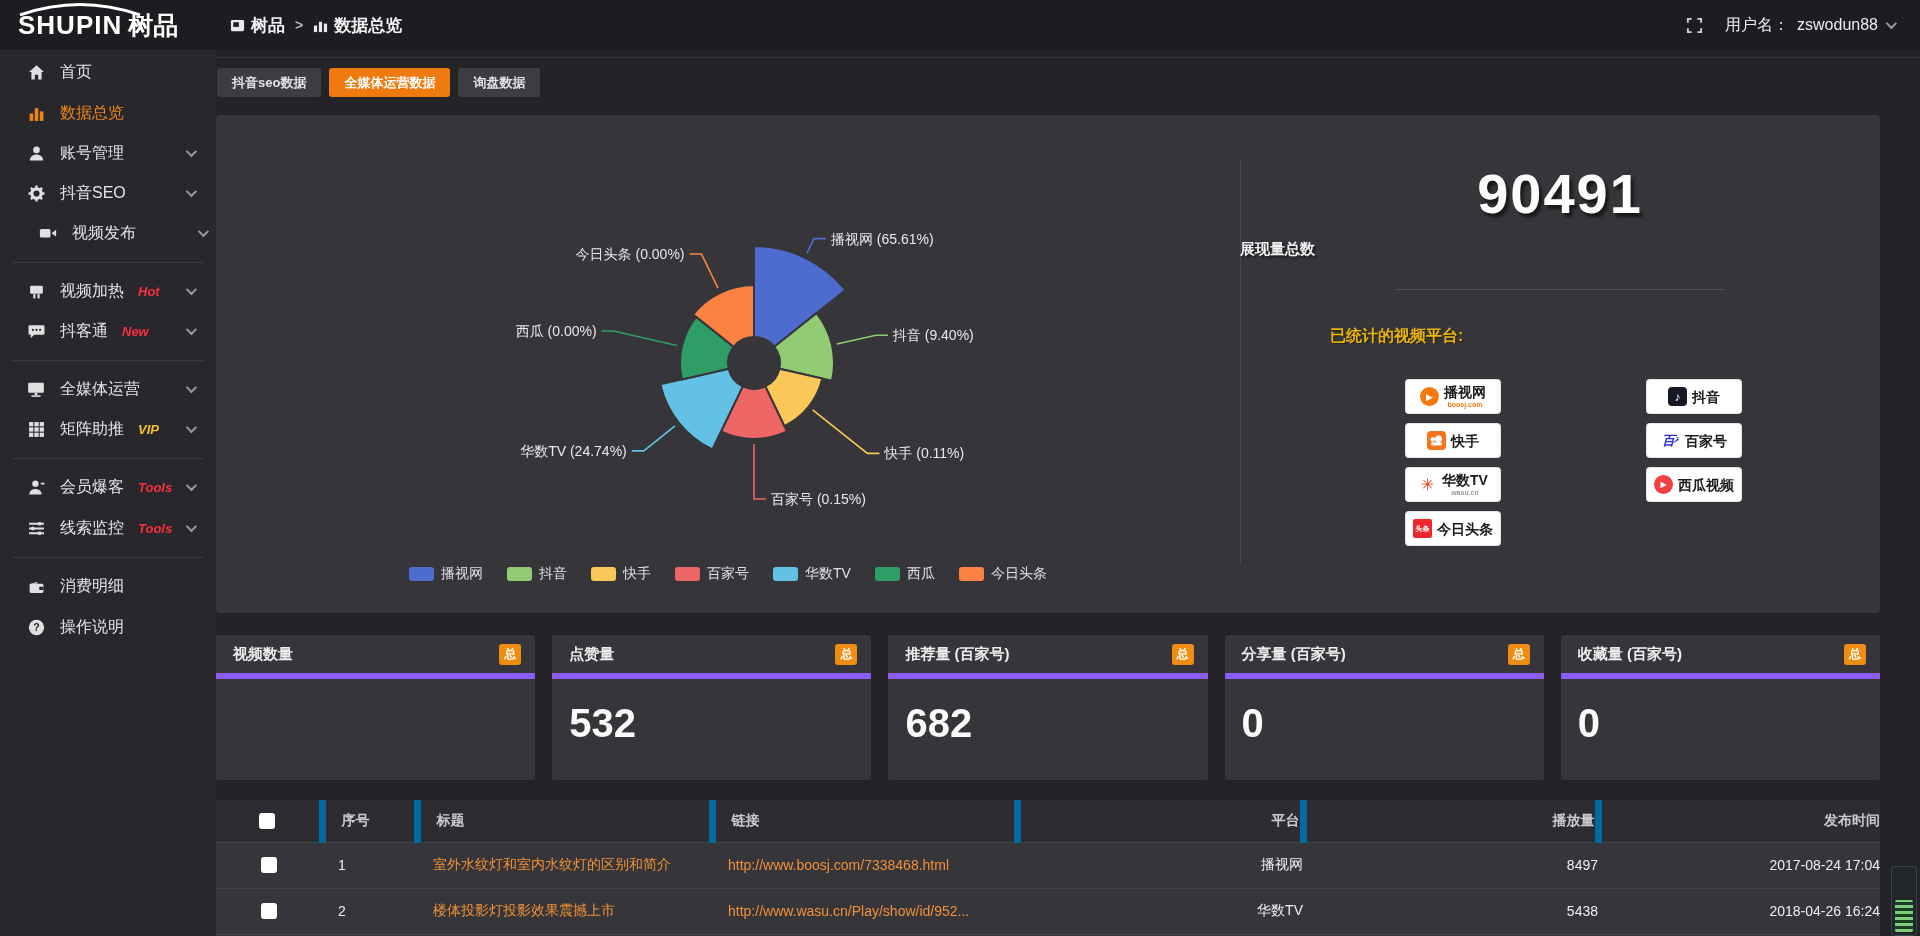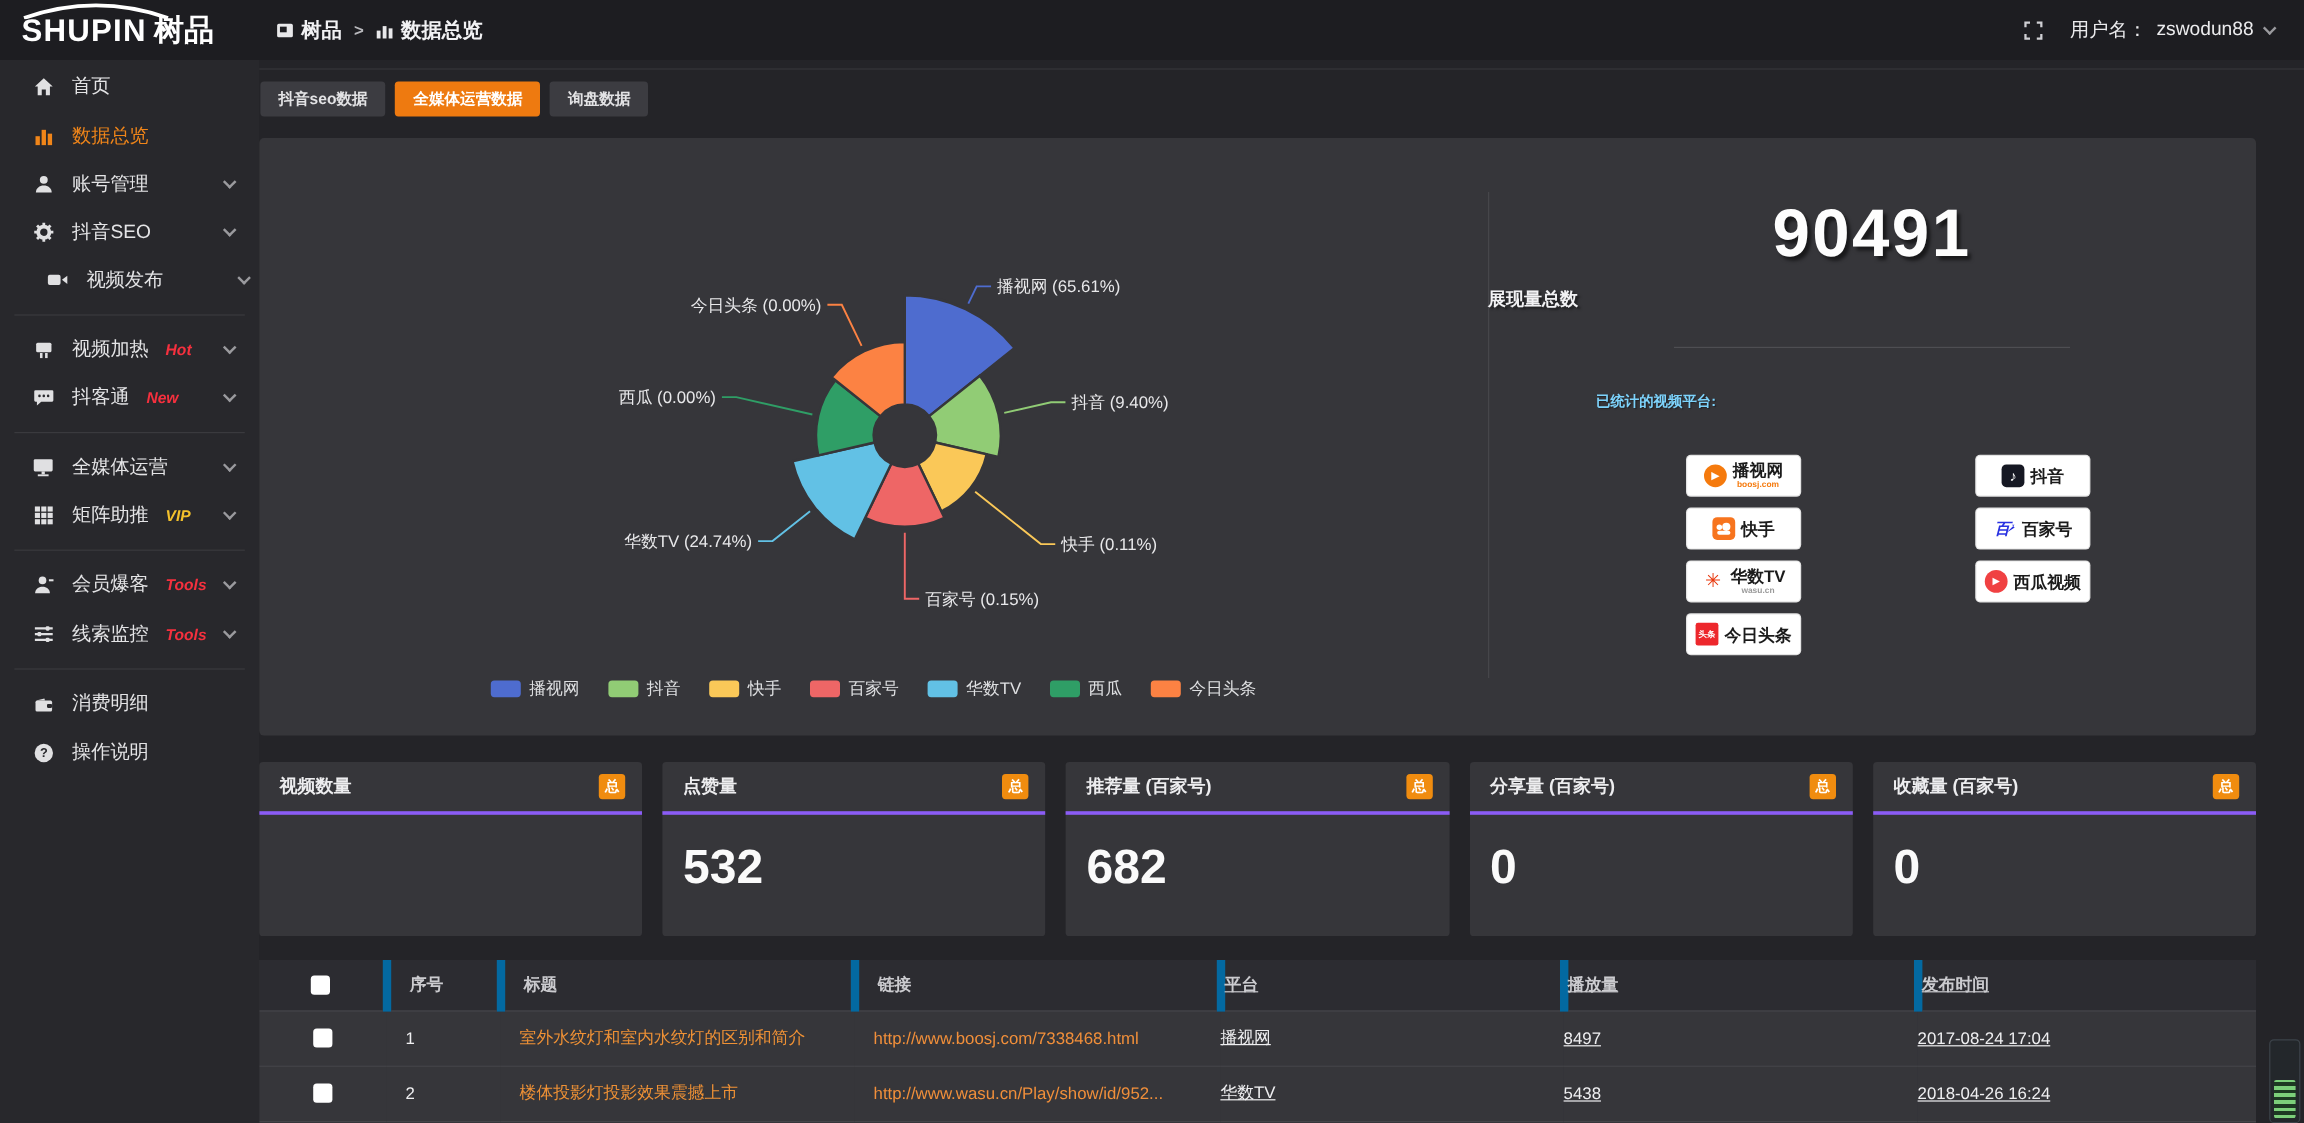--- a/index.html
+++ b/index.html
@@ -42,45 +42,45 @@
   #roseChart { position:absolute; left:0; top:0; }
   .pie-label { font-size:14px; fill:#e8e8ea; }
   .legend { position:absolute; left:0; bottom:30px; width:1024px; display:flex; justify-content:center; gap:24px; }
   .legend-item { display:flex; align-items:center; gap:7px; font-size:14px; color:#dfe0e2; cursor:pointer; }
   .legend-chip { width:25px; height:14px; border-radius:3px; }
   .vdiv { position:absolute; left:1024px; top:45px; height:405px; border-left:1px solid #46464a; }
   .summary { position:absolute; left:1024px; top:0; width:640px; height:438px; }
   .big-num { margin-top:46px; text-align:center; font-size:56px; font-weight:800; letter-spacing:2px; color:#fdfdfd; text-shadow:3px 4px 3px rgba(0,0,0,.55); }
   .big-label { margin-top:14px; font-size:15px; font-weight:bold; color:#f2f2f4; text-shadow:2px 2px 2px rgba(0,0,0,.5); }
   .sum-hr { width:330px; margin:30px auto 0; border-top:1px solid #4e4e52; }
-  .plat-label { margin:36px 0 0 90px; font-size:12px; font-weight:bold; color:#7dd3fc; text-shadow:1px 1px 1px rgba(0,0,0,.4); }
+  .plat-label { margin:36px 0 0 90px; font-size:16px; font-weight:bold; color:#eab308; text-shadow:1px 1px 1px rgba(0,0,0,.4); }
   .plat-col { position:absolute; width:100px; display:flex; flex-direction:column; gap:11px; }
   .plat-col.left { left:166px; top:265px; }
   .plat-col.right { left:407px; top:265px; }
   .plat-card { width:94px; height:33px; background:#fff; border-radius:3px; display:flex; align-items:center; justify-content:center; gap:5px; cursor:pointer; box-shadow:0 0 0 1px #e3e3e3; }
   .plat-main { font-size:14px; font-weight:bold; color:#1b1b1b; line-height:1; }
   .plat-stack { display:flex; flex-direction:column; align-items:center; line-height:1; }
   .plat-sub { font-size:7px; font-weight:bold; margin-top:2px; }
   .pi { width:19px; height:19px; border-radius:4px; display:flex; align-items:center; justify-content:center; flex:none; font-weight:bold; }
 
   
   .stats { position:absolute; left:0; top:585px; width:1664px; display:flex; gap:17px; }
   .stat-card { flex:1; height:145px; background:#36363a; border-radius:3px; }
-  .stat-head { height:44px; display:flex; align-items:center; justify-content:space-between; padding:0 14px 0 17px; border-bottom:3px solid #8b5cf6; }
+  .stat-head { height:44px; display:flex; align-items:center; justify-content:space-between; padding:0 14px 0 17px; border-bottom:6px solid #8b5cf6; }
   .stat-title { font-size:15px; font-weight:bold; color:#ededef; }
   .stat-badge { min-width:22px; height:21px; padding:0 4px; background:#f08c0f; color:#fff; font-size:12px; font-weight:bold; border-radius:3px; display:flex; align-items:center; justify-content:center; cursor:pointer; }
   .stat-value { margin:22px 0 0 17px; font-size:40px; font-weight:bold; color:#fafafa; }
 
   
   .table-wrap { position:absolute; left:0; top:750px; width:1664px; height:136px; overflow:hidden; background:#36363a; }
   table { width:1664px; border-collapse:collapse; table-layout:fixed; }
   thead td { height:42px; background:#2c2c31; color:#cbcbcf; font-size:14px; font-weight:bold; border-right:7px solid #0369a1; }
   thead td:last-child { border-right:none; }
   tbody td { height:46px; background:#36363a; border-top:1px solid #454549; font-size:14px; color:#efeff1; }
-  td.c { text-align:left;text-decoration:underline; }
+  td.c { text-align:right; }
   td.pl { padding-left:16px; }
   .cell-title { color:#ef9135; cursor:pointer; }
   .cell-link { color:#f18f3a; cursor:pointer; }
   .cbx { width:16px; height:16px; background:#fff; border-radius:3px; margin:0 auto; cursor:pointer; }
 
   .float-widget { position:absolute; right:3px; top:866px; width:26px; height:70px; background:#23272b; border:1px solid #3c434a; border-radius:4px; z-index:30; cursor:pointer; display:flex; flex-direction:column; justify-content:flex-end; padding:3px; }
   .float-widget .bars { height:32px; border-radius:2px; background:repeating-linear-gradient(0deg,#7ccf7a 0 3px,#1d3a22 3px 6px); }
 </style>
 </head>
 <body>

